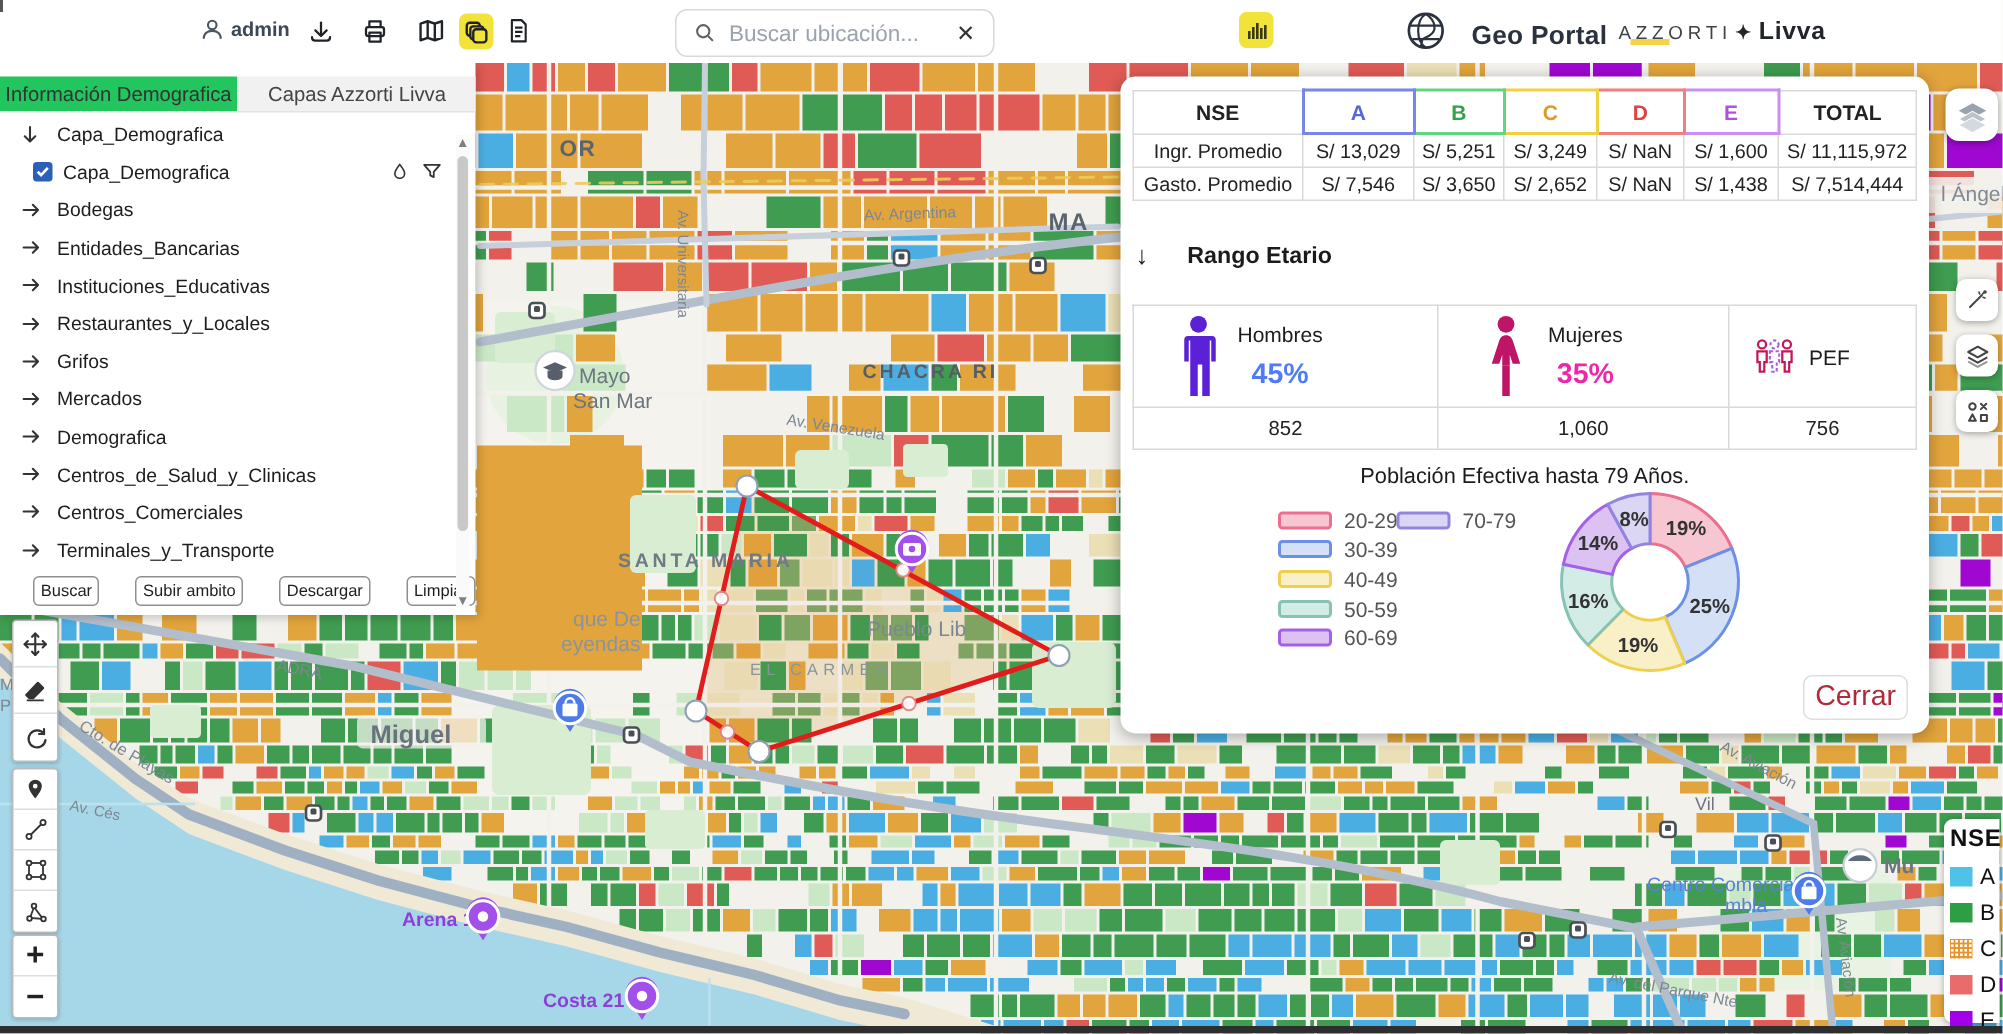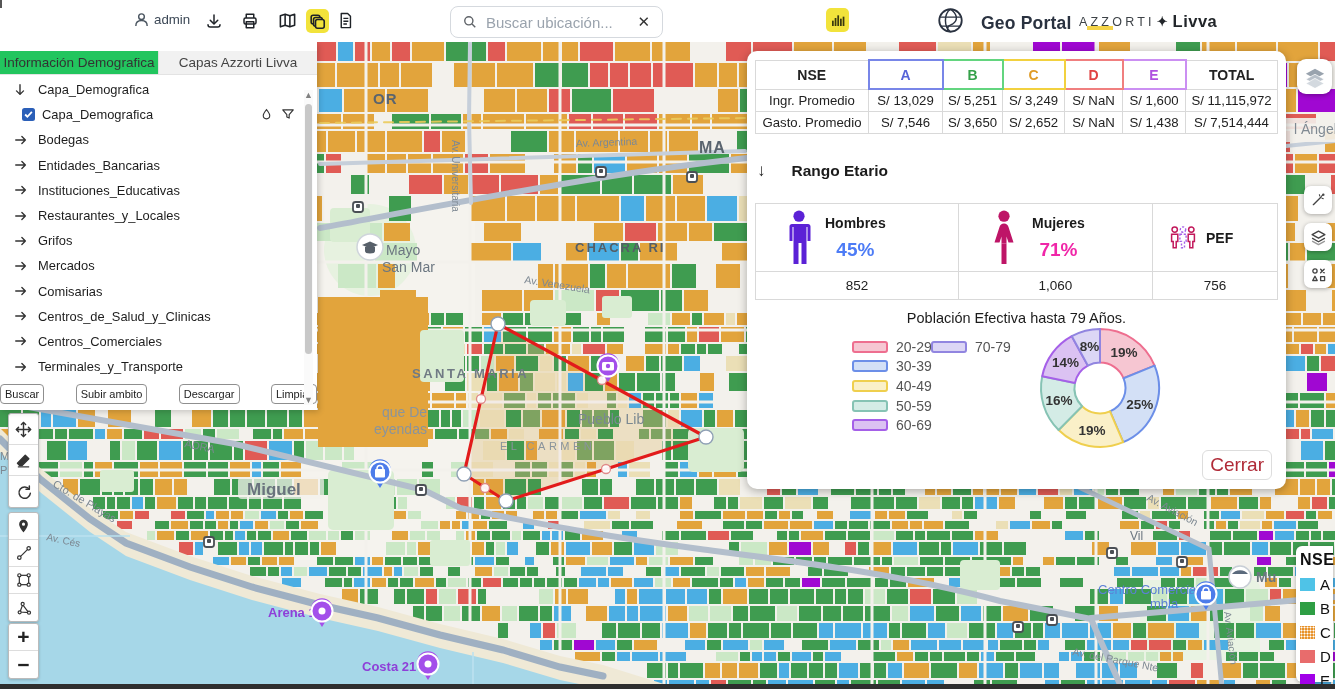--- a/index.html
+++ b/index.html
@@ -1,21 +1,21 @@
 <!DOCTYPE html>
 <html><head><meta charset="utf-8">
 <style>
 *{margin:0;padding:0;box-sizing:border-box}
 html,body{width:1335px;height:689px;overflow:hidden;font-family:"Liberation Sans",sans-serif;background:#fff}
 #stage{position:relative;width:1335px;height:689px}
 #map{position:absolute;left:0;top:0}
 
 #hdr{position:absolute;left:0;top:0;width:1335px;height:42px;background:#fff;z-index:30}
 .hic{position:absolute;top:12px}
-#admin{position:absolute;left:133px;top:11px;display:flex;align-items:center;gap:4px;font-size:13.3px;font-weight:normal;color:#3c4856}
+#admin{position:absolute;left:133px;top:11px;display:flex;align-items:center;gap:4px;font-size:13.3px;font-weight:bold;color:#3c4856}
 #srch{position:absolute;left:450px;top:6px;width:213px;height:32px;border:1px solid #d5d9de;border-radius:8px;background:#fff;display:flex;align-items:center;padding:0 12px;gap:9px}
 #srch .ph{color:#9aa3ad;font-size:15px}
 #srch .x{margin-left:auto;color:#333;font-size:15px}
 #ybtn{position:absolute;left:826px;top:8px;width:23px;height:24px;background:#F2E33B;border-radius:5px;display:flex;align-items:center;justify-content:center}
 #gp{position:absolute;left:937px;top:7px;display:flex;align-items:flex-end;gap:17px}
 #gp .t{font-size:17.5px;font-weight:bold;color:#2a3240;letter-spacing:0.2px}
 #az{position:absolute;left:1079px;top:12px;display:flex;align-items:center}
 #az .a{font-size:12.5px;color:#3d4247;letter-spacing:3.2px;font-weight:500;position:relative}
 #az .a i{position:absolute;left:8px;bottom:-1px;width:26px;height:4px;background:#F4D348;z-index:-1}
 #az .p{font-size:13px;color:#22262a;font-weight:bold;margin:0 5px 0 2px}
@@ -31,21 +31,21 @@
 .trow{position:relative;height:25.2px;display:flex;align-items:center;padding-left:14px}
 .trow .tic{width:24px;display:flex;align-items:center}
 .trow .tlb{font-size:12.9px;color:#1d1d1d}
 .trow.sub{padding-left:22px}
 .cb{width:13px;height:13px;background:#2b5fb8;border-radius:2.5px;display:flex;align-items:center;justify-content:center;margin-right:7px}
 .rowic{position:absolute;top:5px}
 #sbar{position:absolute;right:4px;top:48px;width:9px;height:315px;z-index:21}
 #sbar .tr{position:absolute;left:0;top:0;width:9px;height:315px;background:#fafafa}
 #sbar .th{position:absolute;left:1px;top:14px;width:7px;height:250px;background:#c8c8c8;border-radius:4px}
 #sbar .ar{position:absolute;left:0;width:9px;color:#808080;font-size:9px;text-align:center}
-#btnrow{position:absolute;left:0;bottom:6px;width:100%;display:flex;justify-content:space-between;gap:6px}
+#btnrow{position:absolute;left:0;bottom:6px;width:100%;display:flex;justify-content:flex-end;gap:24px}
 #btnrow .b{border:1px solid #8f8f8f;background:#fff;border-radius:4px;font-size:11px;color:#1d1d1d;padding:3px 4px;font-family:"Liberation Sans",sans-serif}
 
 .tgrp{position:absolute;left:8px;width:31px;background:#fff;border:1px solid #bbb;border-radius:3px;z-index:15;box-shadow:0 1px 3px rgba(0,0,0,0.2)}
 .tgrp .t{height:31px;display:flex;align-items:center;justify-content:center;border-bottom:1px solid #ddd}
 .tgrp.g2 .t{height:27px}
 .tgrp .t:last-child{border-bottom:none}
 .zoomt{font-size:21px;font-weight:bold;color:#222;height:27px !important}
 
 #blay{position:absolute;left:1297px;top:59px;width:35px;height:35px;background:#fff;border-radius:9px;box-shadow:0 1px 5px rgba(0,0,0,0.35);display:flex;align-items:center;justify-content:center;z-index:15}
 .rbtn{position:absolute;left:1304px;width:28px;height:28px;background:#fff;border-radius:7px;box-shadow:0 1px 4px rgba(0,0,0,0.3);display:flex;align-items:center;justify-content:center;z-index:15}
@@ -67,21 +67,21 @@
 #rango .tt{font-size:15.5px;font-weight:bold;color:#1b1b1b}
 #gen{position:absolute;left:8px;top:152px;width:522px;border-collapse:collapse;table-layout:fixed}
 #gen td{border:1px solid #d9d9d9;text-align:center}
 .gcell{height:68px;vertical-align:middle}
 .ncell{height:28px;font-size:13.5px;color:#222}
 #ptitle{position:absolute;left:0;top:259px;width:539px;text-align:center;font-size:14.5px;color:#1b1b1b}
 #cerrar{position:absolute;right:14px;bottom:9px;border:1px solid #ddd;background:#fff;color:#b02a37;font-size:19px;border-radius:6px;padding:3px 7px;font-family:"Liberation Sans",sans-serif}
 #botbar{position:absolute;left:0;top:684px;width:1335px;height:5px;background:#2e2e2e;z-index:40}
 .gflex{display:flex;align-items:center;justify-content:flex-start;gap:14px;padding-left:31px}
 .gflex.pf{padding-left:17px;gap:10px}
-.glab{font-size:14px;font-weight:bold;color:#1b1b1b}
+.glab{font-size:14px;font-weight:normal;color:#1b1b1b}
 .gpct{font-size:19px;font-weight:bold}
 </style></head>
 <body>
 <div id="stage">
 <div id="map"><svg id="mapsvg" width="1335" height="689" viewBox="0 0 1335 689" font-family="Liberation Sans, sans-serif">
         <rect x="0" y="0" width="1335" height="689" fill="#F3F1EC"></rect>
         <rect x="300" y="200" width="175" height="360" fill="#F5F3EE"></rect>
         <circle cx="370" cy="250" r="46" fill="#E7F2E0"></circle>
         <rect x="1140" y="580" width="120" height="80" fill="#E9F3E3" rx="8"></rect>
         <polygon points="498,324 706,437 506,501 464,474" fill="#EDE5C8"></polygon>
@@ -351,21 +351,21 @@
             </svg>
           </span>
           <span class="tlb">Mercados</span>
         </div>
         <div class="trow">
           <span class="tic">
             <svg width="14" height="12" viewBox="0 0 16 12" fill="none" stroke="#333" stroke-width="1.6" stroke-linecap="round" stroke-linejoin="round">
               <path d="M2 6h11M9 2l4 4-4 4"></path>
             </svg>
           </span>
-          <span class="tlb">Comisarias</span>
+          <span class="tlb">Demografica</span>
         </div>
         <div class="trow">
           <span class="tic">
             <svg width="14" height="12" viewBox="0 0 16 12" fill="none" stroke="#333" stroke-width="1.6" stroke-linecap="round" stroke-linejoin="round">
               <path d="M2 6h11M9 2l4 4-4 4"></path>
             </svg>
           </span>
           <span class="tlb">Centros_de_Salud_y_Clinicas</span>
         </div>
         <div class="trow">
@@ -568,21 +568,21 @@
             </td>
       <td class="gcell">
               <div class="gflex">
         <svg width="28" height="56" viewBox="0 0 28 56" fill="#BE1567">
                   <circle cx="14" cy="6.2" r="5.6"></circle>
                   <path d="M14 13.5c2.4 0 3.8 1.5 4.5 3.5l5 15.5h-5l-2-6v7h-5v-7l-2 6h-5l5-15.5c.7-2 2.1-3.5 4.5-3.5z"></path>
                   <path d="M11.5 33.5h5V54h-5z"></path>
                 </svg>
         <span>
                   <div class="glab">Mujeres</div>
-                  <div class="gpct" style="color:#F026A8;margin-top:8px">71%</div>
+                  <div class="gpct" style="color:#F026A8;margin-top:8px">35%</div>
                 </span>
       </div>
             </td>
       <td class="gcell">
               <div class="gflex pf">
         <svg width="26" height="23" viewBox="0 0 26 23" fill="none">
                   <g stroke="#C2185B" stroke-width="1.5">
                     <circle cx="4.7" cy="3.6" r="2.7"></circle>
                     <path d="M1.6 8.2h6.2v7.2H6.2v6.4H3.2v-6.4H1.6zM21.3 3.6m-2.7,0a2.7,2.7 0 1,0 5.4,0a2.7,2.7 0 1,0 -5.4,0M18.2 8.2h6.2v7.2h-1.6v6.4h-3v-6.4h-1.6z"></path>
                   </g>

